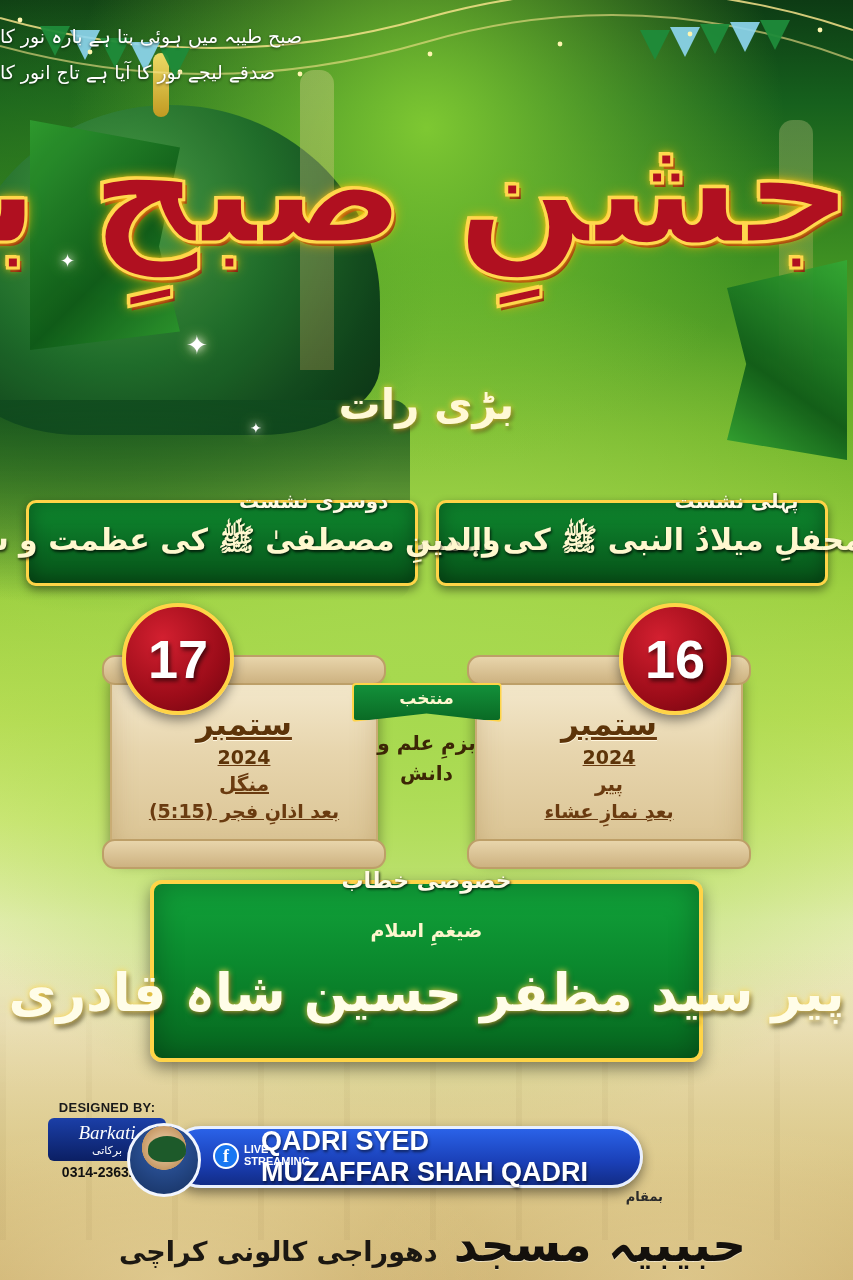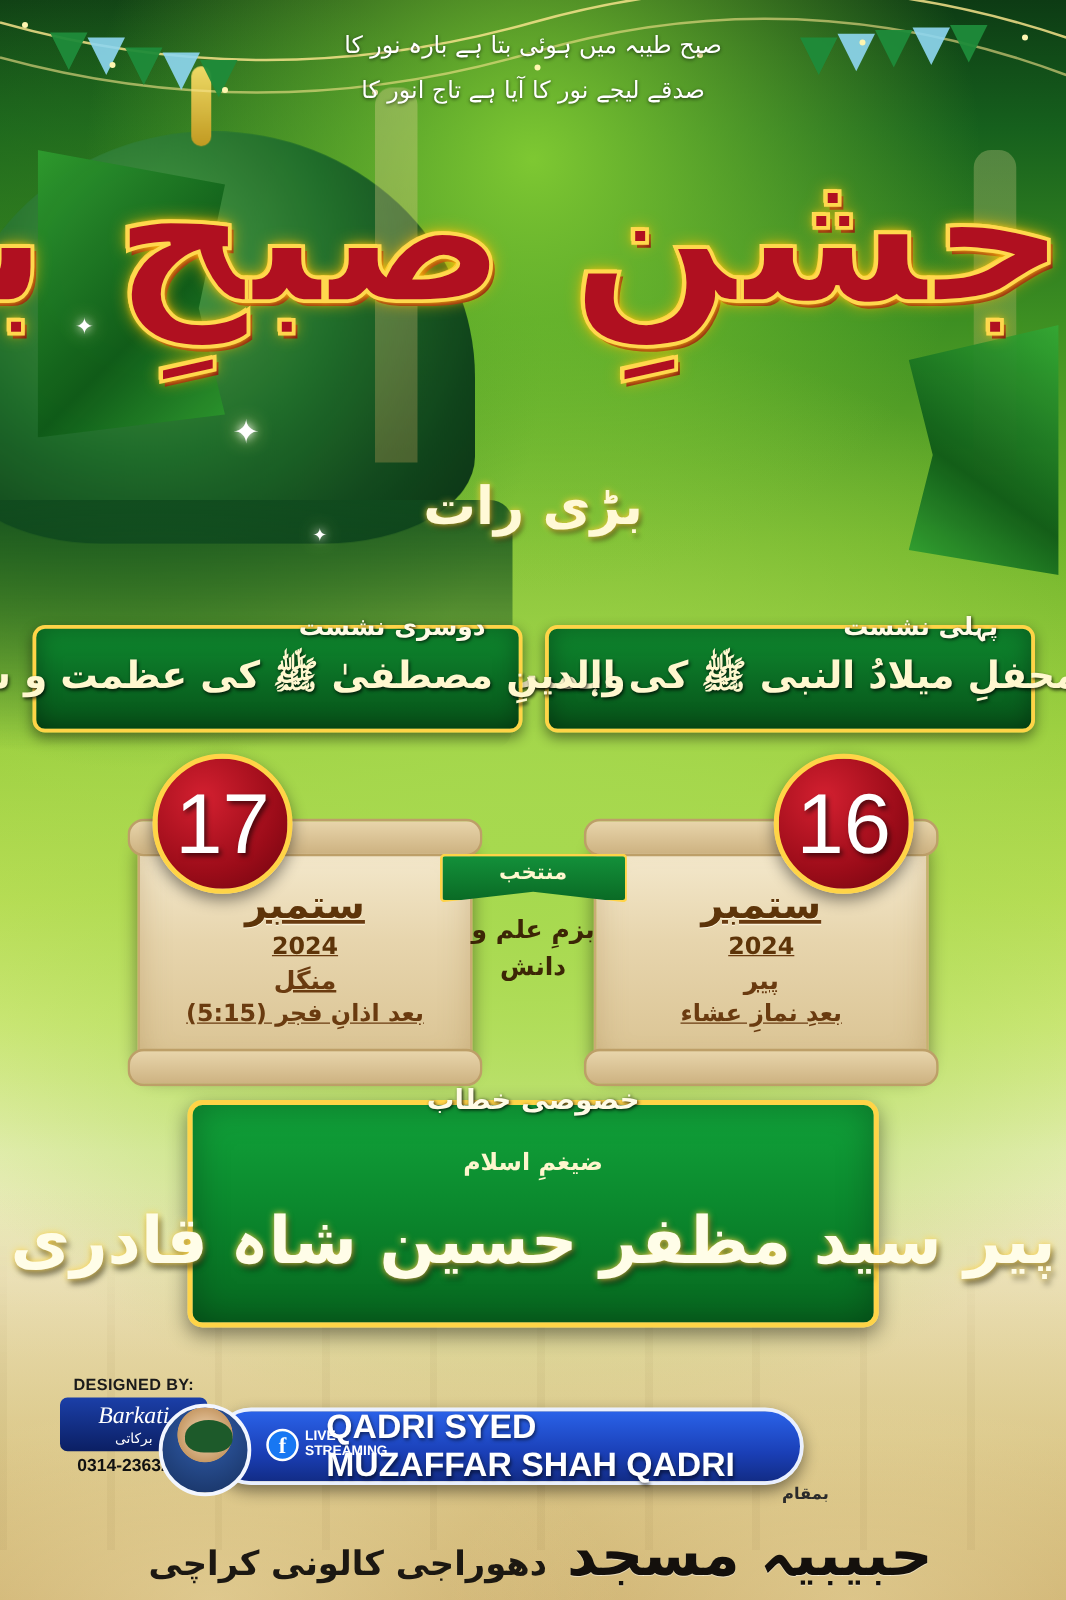--- a/index.html
+++ b/index.html
@@ -90,21 +90,21 @@
   
   .urdu {
     font-family: "DejaVu Sans", "Liberation Sans", sans-serif;
     direction: rtl; unicode-bidi: embed;
     white-space: nowrap;
   }
 
   
   .couplet {
     position: absolute; top: 18px; left: 0; right: 0;
-    text-align: center; color: #ffffff;
+    text-align: left; color: #ffffff;
     text-shadow: 0 1px 3px rgba(0,0,0,.65);
     line-height: 1.9;
   }
   .couplet div { font-size: 19px; }
 
   
   .title-wrap {
     position: absolute; top: 115px; left: 0; right: 0;
     height: 340px; text-align: center;
   }
@@ -180,21 +180,21 @@
   .date-time { font-size: 19px; font-weight: bold; color: #6a3b10; }
   .date-year { font-size: 19px; font-weight: bold; color: #5d3409; }
 
   .day-badge {
     position: absolute; top: -22px;
     width: 112px; height: 112px; border-radius: 50%;
     background: radial-gradient(circle at 35% 30%, #d32030 0%, #9c0c19 60%, #6d040f 100%);
     border: 4px solid #ffd447;
     box-shadow: 0 5px 12px rgba(0,0,0,.45);
     display: flex; align-items: center; justify-content: center;
-    color: #fff; font-size: 68px; font-weight: normal;
+    color: #fff; font-size: 54px; font-weight: bold;
     text-shadow: 2px 3px 4px rgba(0,0,0,.6);
   }
   .day-badge.right { right: 122px; }
   .day-badge.left  { left: 122px; }
 
   .middle-flag {
     position: absolute; left: 50%; top: 58px; transform: translateX(-50%);
     width: 150px; text-align: center;
   }
   .mf-top {

